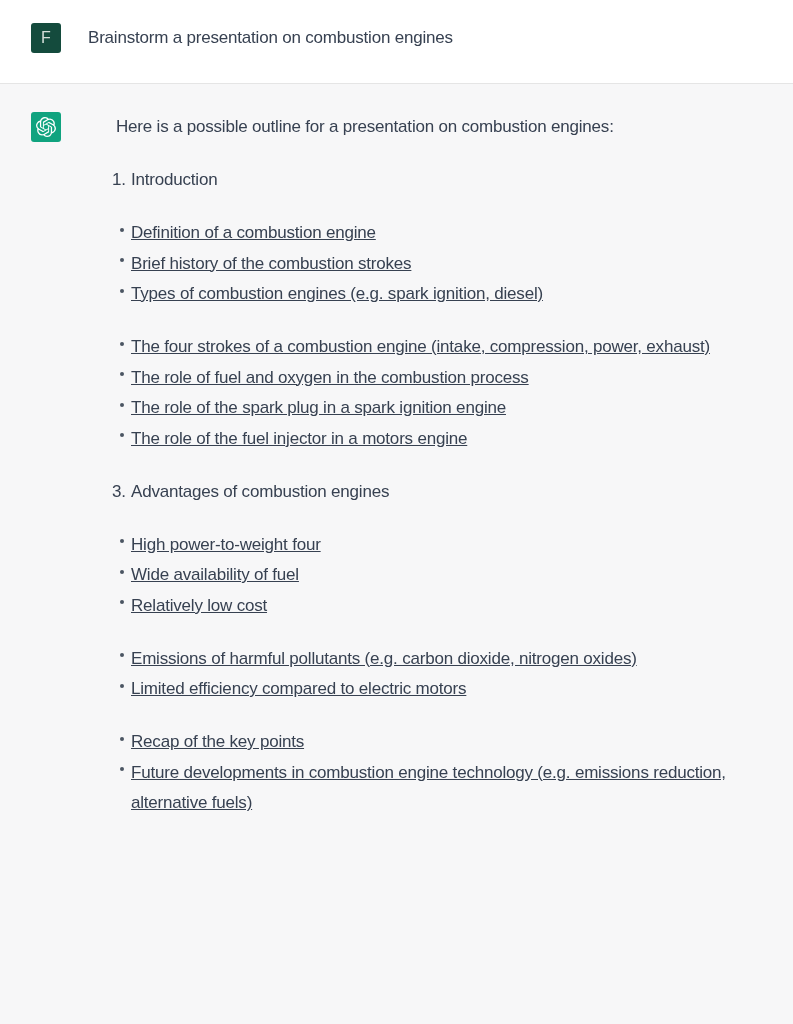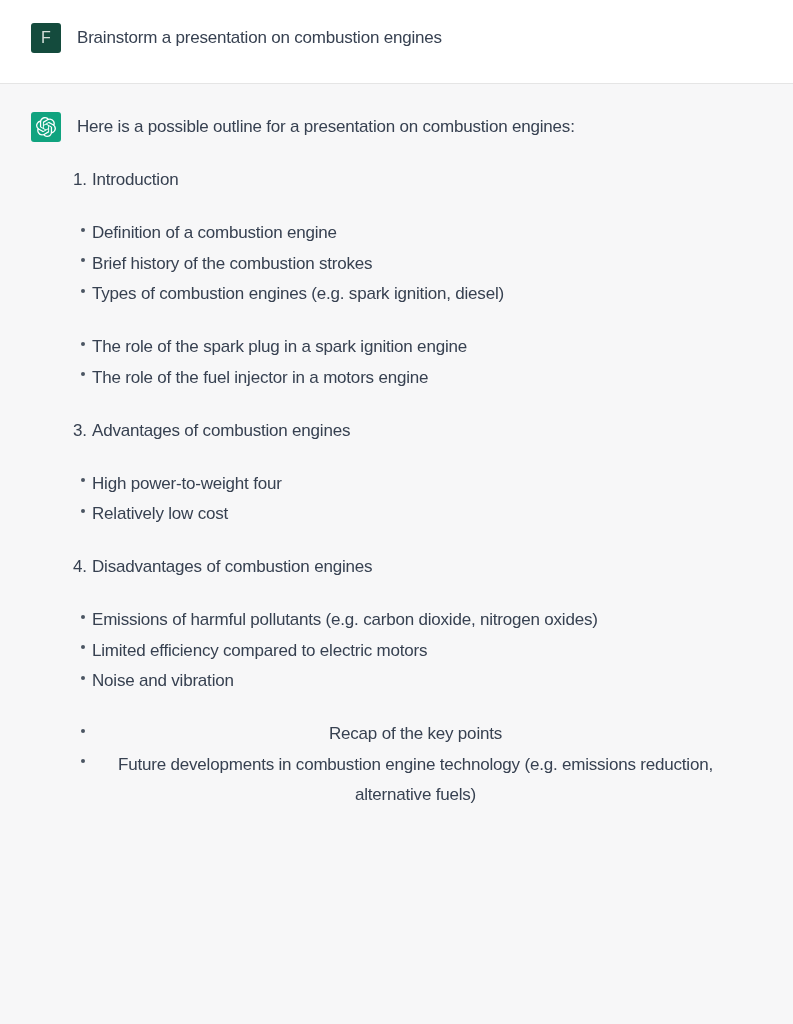--- a/index.html
+++ b/index.html
@@ -21,20 +21,21 @@
   .user-row {
     background: var(--user-bg, #ffffff);
     height: 84px;
     padding: 23px 24px 0 31px;
     border-bottom: 1px solid var(--divider-color, rgba(0,0,0,0.1));
   }
   .assistant-row {
     background: var(--assistant-bg, #f7f7f8);
     min-height: 940px;
     padding: 28px 24px 0 31px;
+    gap: 28px;
   }
 
   .avatar {
     flex: 0 0 30px;
     width: 30px; height: 30px;
     border-radius: 3px;
     display: flex;
     align-items: center;
     justify-content: center;
     user-select: none;
@@ -45,21 +46,21 @@
     font-size: 16px;
     font-weight: 500;
     line-height: 1;
   }
   .bot-avatar {
     background: var(--bot-avatar-bg, #10a37f);
   }
   .bot-avatar svg { width: 20px; height: 20px; display: block; }
 
   .content {
-    margin-left: 16px;
+    margin-left: 27px;
     max-width: 662px;
     font-size: 17px;
     line-height: 30px;
     letter-spacing: -0.2px;
   }
   .assistant-row .content {
     line-height: 30.5px;
   }
 
   .prose p {
@@ -68,22 +69,23 @@
   .ol-item {
     margin: 0 0 22.5px 0;
   }
   .ol-item .num {
     display: inline-block;
     width: 19px;
     margin-left: -4px;
   }
   .ul {
     margin: 0 0 22.5px 0;
+    text-decoration: underline;
   }
-  .ul:last-child { margin-bottom: 0; text-align: center; }
+  .ul:last-child { margin-bottom: 0; }
   .ul-item {
     position: relative;
     padding-left: 15px;
   }
   .ul-item::before {
     content: "";
     position: absolute;
     left: 4px;
     top: 9.5px;
     width: 4px;
@@ -113,33 +115,34 @@
     <div class="content prose">
       <p>Here is a possible outline for a presentation on combustion engines:</p>
       <div id="outline">
           <div class="ol-item"><span class="num">1.</span><span class="txt">Introduction</span></div>
           <div class="ul">
             <div class="ul-item">Definition of a combustion engine</div>
             <div class="ul-item">Brief history of the combustion strokes</div>
             <div class="ul-item">Types of combustion engines (e.g. spark ignition, diesel)</div>
           </div>
           <div class="ul">
+            <div class="ul-item">The four strokes of a combustion engine (intake, compression, power, exhaust)</div>
+            <div class="ul-item">The role of fuel and oxygen in the combustion process</div>
             <div class="ul-item">The role of the spark plug in a spark ignition engine</div>
             <div class="ul-item">The role of the fuel injector in a motors engine</div>
           </div>
           <div class="ol-item"><span class="num">3.</span><span class="txt">Advantages of combustion engines</span></div>
           <div class="ul">
             <div class="ul-item">High power-to-weight four</div>
+            <div class="ul-item">Wide availability of fuel</div>
             <div class="ul-item">Relatively low cost</div>
           </div>
-          <div class="ol-item"><span class="num">4.</span><span class="txt">Disadvantages of combustion engines</span></div>
           <div class="ul">
             <div class="ul-item">Emissions of harmful pollutants (e.g. carbon dioxide, nitrogen oxides)</div>
             <div class="ul-item">Limited efficiency compared to electric motors</div>
-            <div class="ul-item">Noise and vibration</div>
           </div>
           <div class="ul">
             <div class="ul-item">Recap of the key points</div>
             <div class="ul-item">Future developments in combustion engine technology (e.g. emissions reduction, alternative fuels)</div>
           </div>
         </div>
     </div>
   </div>
 
 </div>

